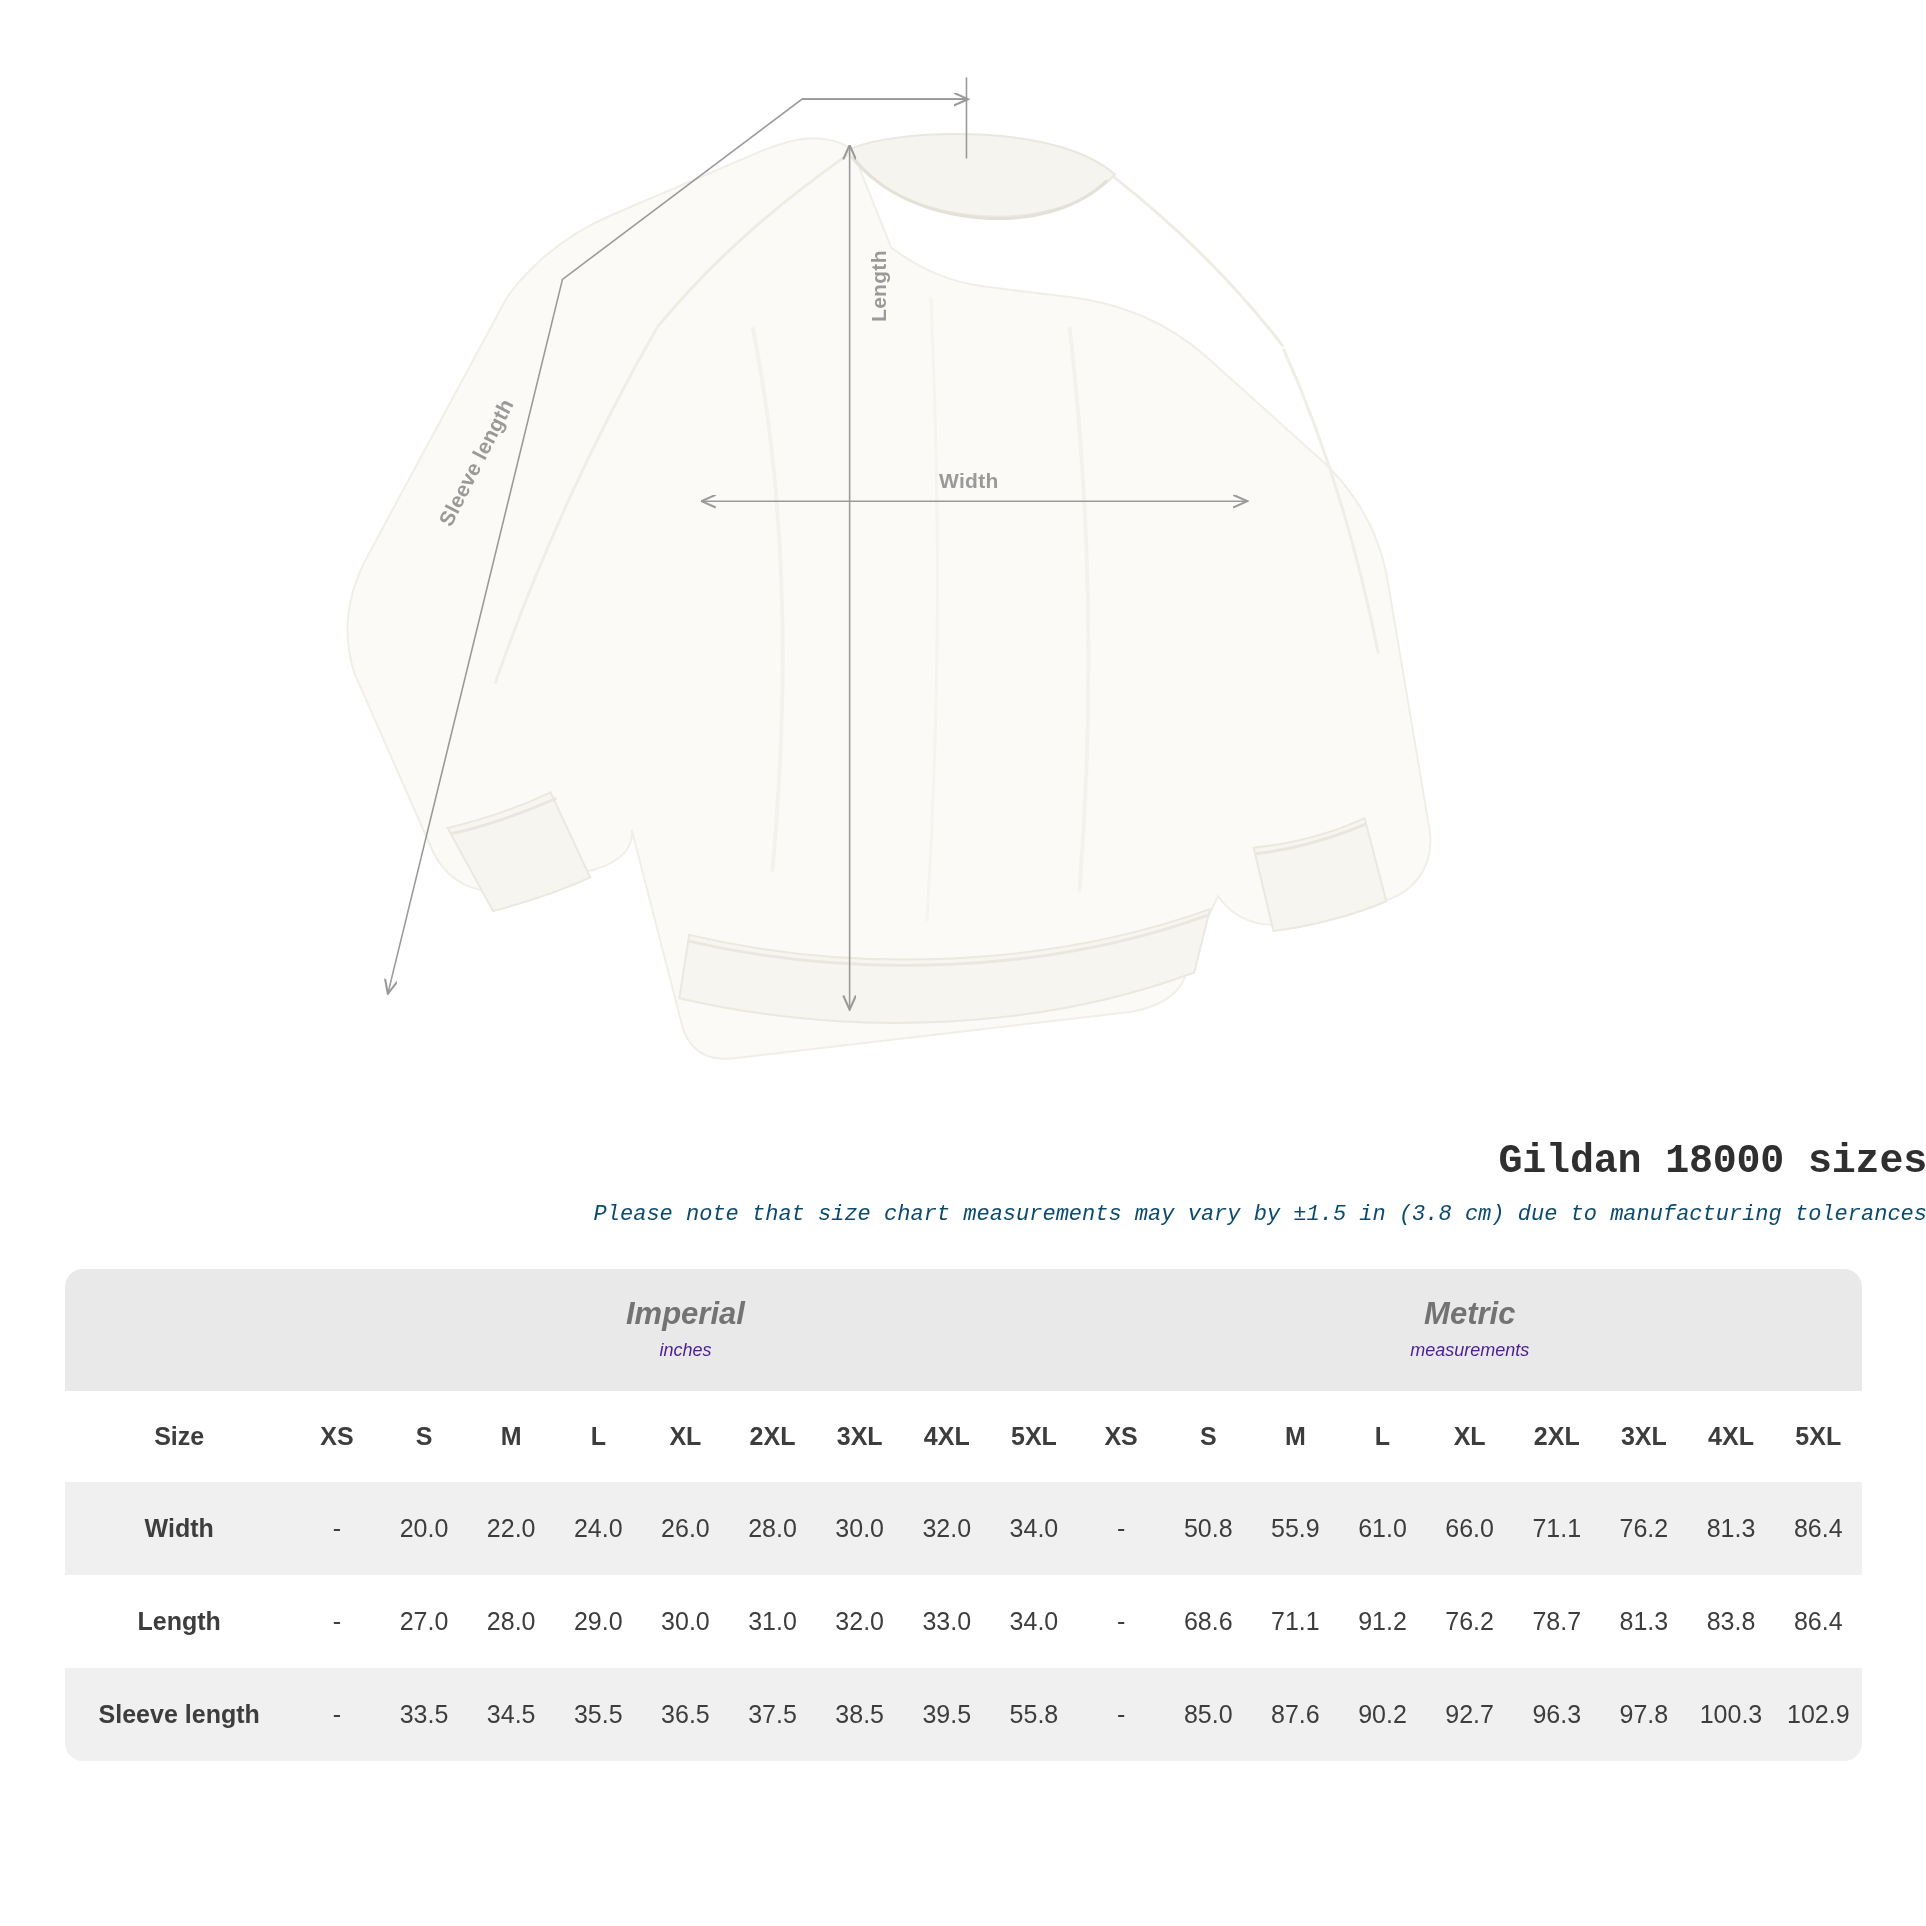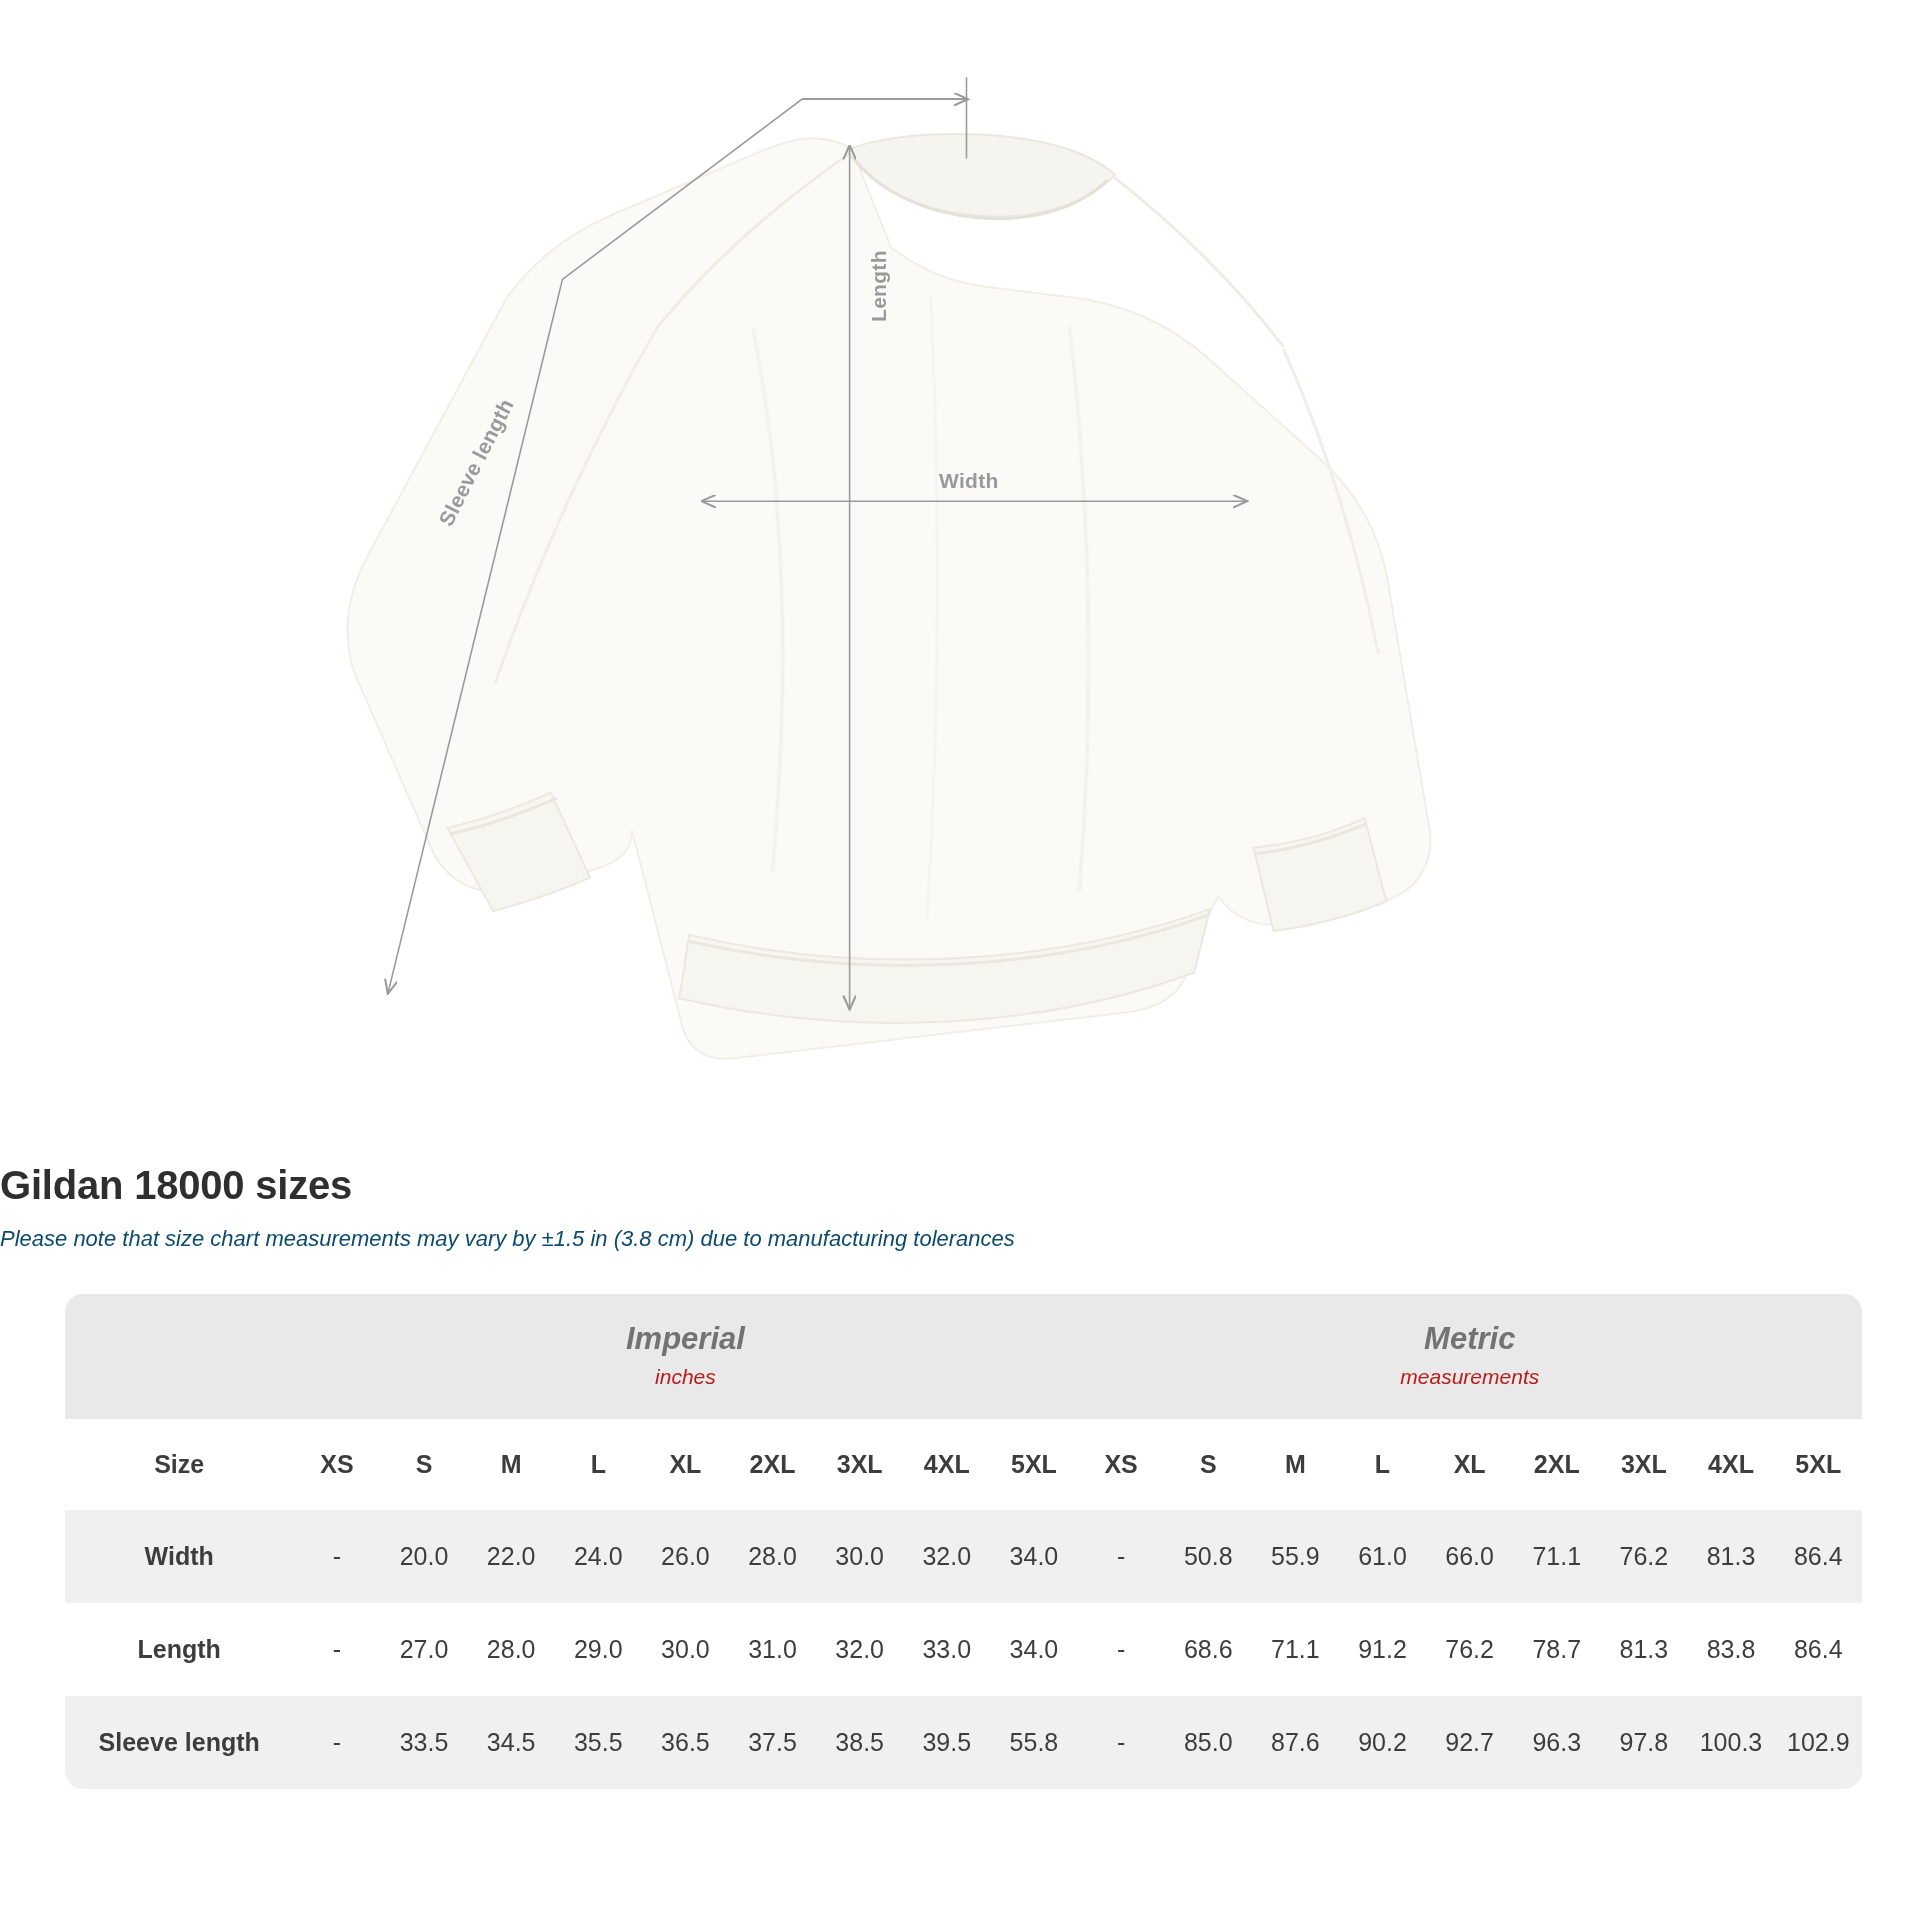--- a/index.html
+++ b/index.html
@@ -52,22 +52,23 @@
   }
   #label-sleeve {
     left: 434px;
     top: 519px;
     transform: rotate(-63deg);
     transform-origin: left top;
   }
 
   
   .title-block {
-    text-align: left;
-    margin-top: 24px;
+    text-align: right;
+    margin-top: 0;
+    font-family: Liberation Mono, monospace;
   }
   .chart-title {
     font-size: 40px;
     font-weight: bold;
     color: #2f2f2f;
     letter-spacing: -0.2px;
   }
   .chart-note {
     font-size: 22px;
     font-style: italic;
@@ -99,23 +100,23 @@
     padding: 26px 0 30px 0;
   }
   .unit-sys {
     font-size: 31px;
     font-weight: bold;
     font-style: italic;
     color: #737373;
     line-height: 1.25;
   }
   .unit-sub {
-    font-size: 21px;
+    font-size: 18px;
     font-style: italic;
-    color: #b91c1c;
+    color: #4c1d95;
     margin-top: 6px;
   }
   .head-row td {
     background: #ffffff;
     padding: 31px 0;
     font-weight: bold;
     color: #555555;
     font-size: 26px;
   }
   .body-row td {

